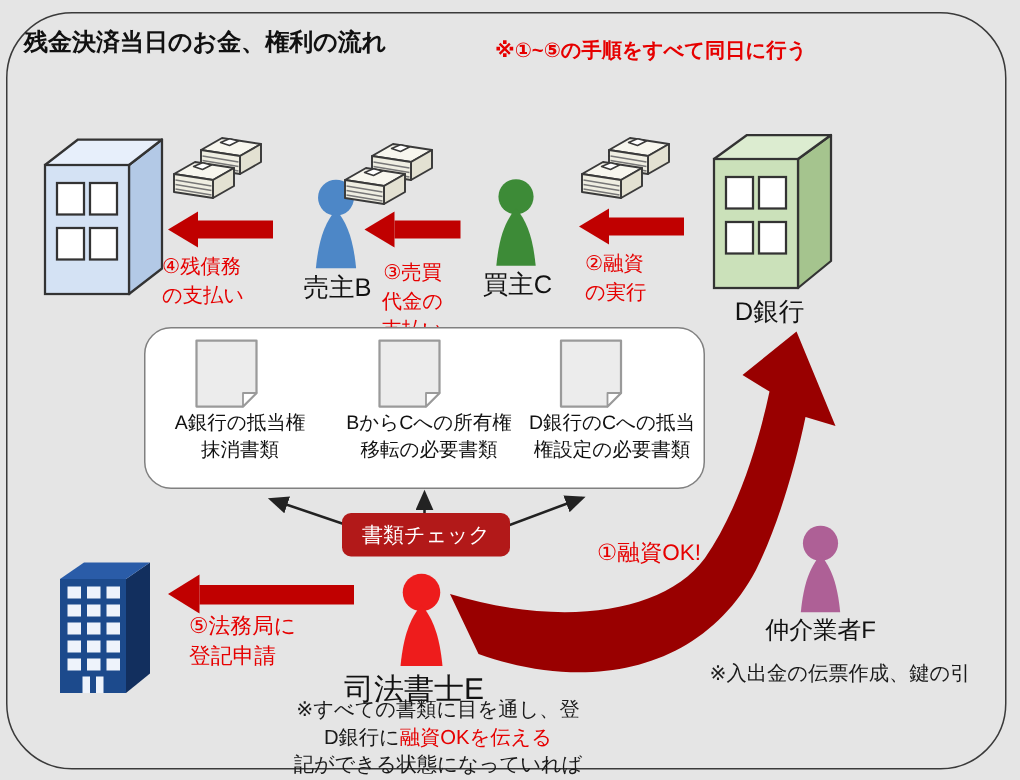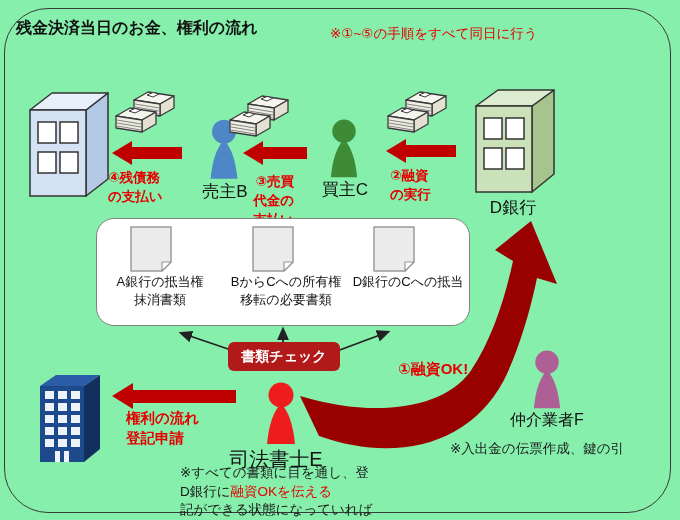--- a/index.html
+++ b/index.html
@@ -1,36 +1,36 @@
 <!DOCTYPE html>
 <html><head>
 <meta charset="utf-8">
 <style>
   html,body{margin:0;padding:0;background:#fff;}
-  .canvas{position:relative;width:680px;height:520px;background:#86efac;overflow:hidden;
+  .canvas{position:relative;width:680px;height:520px;background:#e5e5e5;overflow:hidden;
           font-family:"Liberation Sans","DejaVu Sans",sans-serif;}
   .abs{position:absolute;}
   .frame{position:absolute;left:4px;top:8px;width:665px;height:503px;
          border:1.6px solid #3a3a3a;border-radius:44px;}
   .title{position:absolute;left:16px;top:18px;font-size:16px;font-weight:bold;color:#111;}
-  .top-note{position:absolute;left:330px;top:25px;font-size:13.5px;font-weight:normal;color:#e60000;}
+  .top-note{position:absolute;left:330px;top:25px;font-size:13.5px;font-weight:bold;color:#e60000;}
   .entity-label{position:absolute;font-size:17px;color:#111;text-align:center;}
-  .red-label{position:absolute;color:#e60000;font-weight:bold;font-size:13.5px;line-height:19px;}
+  .red-label{position:absolute;color:#e60000;font-weight:normal;font-size:13.5px;line-height:19px;}
   .arrow-left{position:absolute;display:flex;align-items:center;height:26px;}
   .arrow-left .head{width:0;height:0;border-top:12px solid transparent;
                     border-bottom:12px solid transparent;border-right:20px solid #c00000;}
   .arrow-left .shaft{flex:1;height:12px;background:#c00000;}
   .arrow-left.big .head{border-top-width:13px;border-bottom-width:13px;border-right-width:21px;}
   .arrow-left.big .shaft{height:13px;}
   .docs-box{position:absolute;left:96px;top:218px;width:372px;height:106px;
             border:1.5px solid #808080;border-radius:18px;background:#fff;}
   .doc-label{position:absolute;font-size:13px;line-height:17.5px;color:#111;text-align:center;}
   .check-box{position:absolute;left:228px;top:342px;width:112px;height:29px;background:#b21919;
-             border-radius:6px;color:#fff;font-weight:bold;font-size:14px;text-align:center;line-height:29px;}
-  .note{position:absolute;font-size:13.5px;line-height:18.5px;color:#1a1a1a;text-align:left;}
+             border-radius:6px;color:#fff;font-weight:normal;font-size:14px;text-align:center;line-height:29px;}
+  .note{position:absolute;font-size:13.5px;line-height:18.5px;color:#1a1a1a;text-align:center;}
   .note .red, .red-text{color:#e60000;}
   .overlay{position:absolute;left:0;top:0;width:680px;height:520px;pointer-events:none;}
 </style>
 </head>
 <body>
 
 <div class="canvas">
 
   <svg width="0" height="0" style="position:absolute">
     <defs>
@@ -93,21 +93,21 @@
   </svg>
   <div class="entity-label" style="left:180px;top:180px;width:90px">売主B</div>
 
   <svg class="abs" style="left:228px;top:94px" width="64" height="52">
       <use href="#money"></use>
     </svg>
   <div class="arrow-left" style="left:243px;top:140px;width:64px">
     <div class="head"></div>
     <div class="shaft"></div>
   </div>
-  <div class="red-label" style="left:230px;top:172px;width:64px;text-align:right">
+  <div class="red-label" style="left:243px;top:172px;width:64px;text-align:center">
     <div>③売買</div>
     <div>代金の</div>
     <div>支払い</div>
   </div>
 
   <svg class="abs" style="left:321px;top:119px" width="46" height="60" viewBox="0 0 48 64">
     <g fill="#3d8b37">
         <use href="#pawn"></use>
       </g>
   </svg>
@@ -149,20 +149,21 @@
   <div class="doc-label" style="left:101px;top:273px;width:118px">
     <div>A銀行の抵当権</div>
     <div>抹消書類</div>
   </div>
   <div class="doc-label" style="left:221px;top:273px;width:130px">
     <div>BからCへの所有権</div>
     <div>移転の必要書類</div>
   </div>
   <div class="doc-label" style="left:345px;top:273px;width:126px">
     <div>D銀行のCへの抵当</div>
+    <div>権設定の必要書類</div>
   </div>
 
   <svg class="overlay" viewBox="0 0 680 520">
     <path d="M300 396 L319 436
              C392 462 468 448 504 380
              C518 352 530 312 537 278
              L557 284 L531 221 L495 250 L513 261
              C505 298 492 340 470 372
              C442 410 372 418 300 396 Z" fill="#990000"></path>
     <line x1="234" y1="351" x2="181" y2="333" stroke="#222" stroke-width="1.7" marker-end="url(#ah)"></line>
@@ -172,21 +173,21 @@
 
   <div class="check-box">書類チェック</div>
 
   <div class="red-label" style="left:398px;top:359px;font-size:15px">①融資OK!</div>
 
   <div class="arrow-left big" style="left:112px;top:383px;width:124px">
     <div class="head"></div>
     <div class="shaft"></div>
   </div>
   <div class="red-label" style="left:126px;top:408px;font-size:14.5px;line-height:20px">
-    <div>権利の流れ</div>
+    <div>⑤法務局に</div>
     <div>登記申請</div>
   </div>
   <svg class="abs" style="left:34px;top:370px" width="78" height="94" viewBox="0 0 78 94">
     <polygon points="50,16 66,5 66,79 50,92" fill="#122f5e"></polygon>
     <polygon points="6,16 22,5 66,5 50,16" fill="#2a5ca8"></polygon>
     <rect x="6" y="16" width="44" height="76" fill="#1c4a8c"></rect>
     <g fill="#eef3fb">
       <rect x="11" y="21" width="9" height="8"></rect>
         <rect x="24" y="21" width="9" height="8"></rect>
         <rect x="37" y="21" width="9" height="8"></rect>

